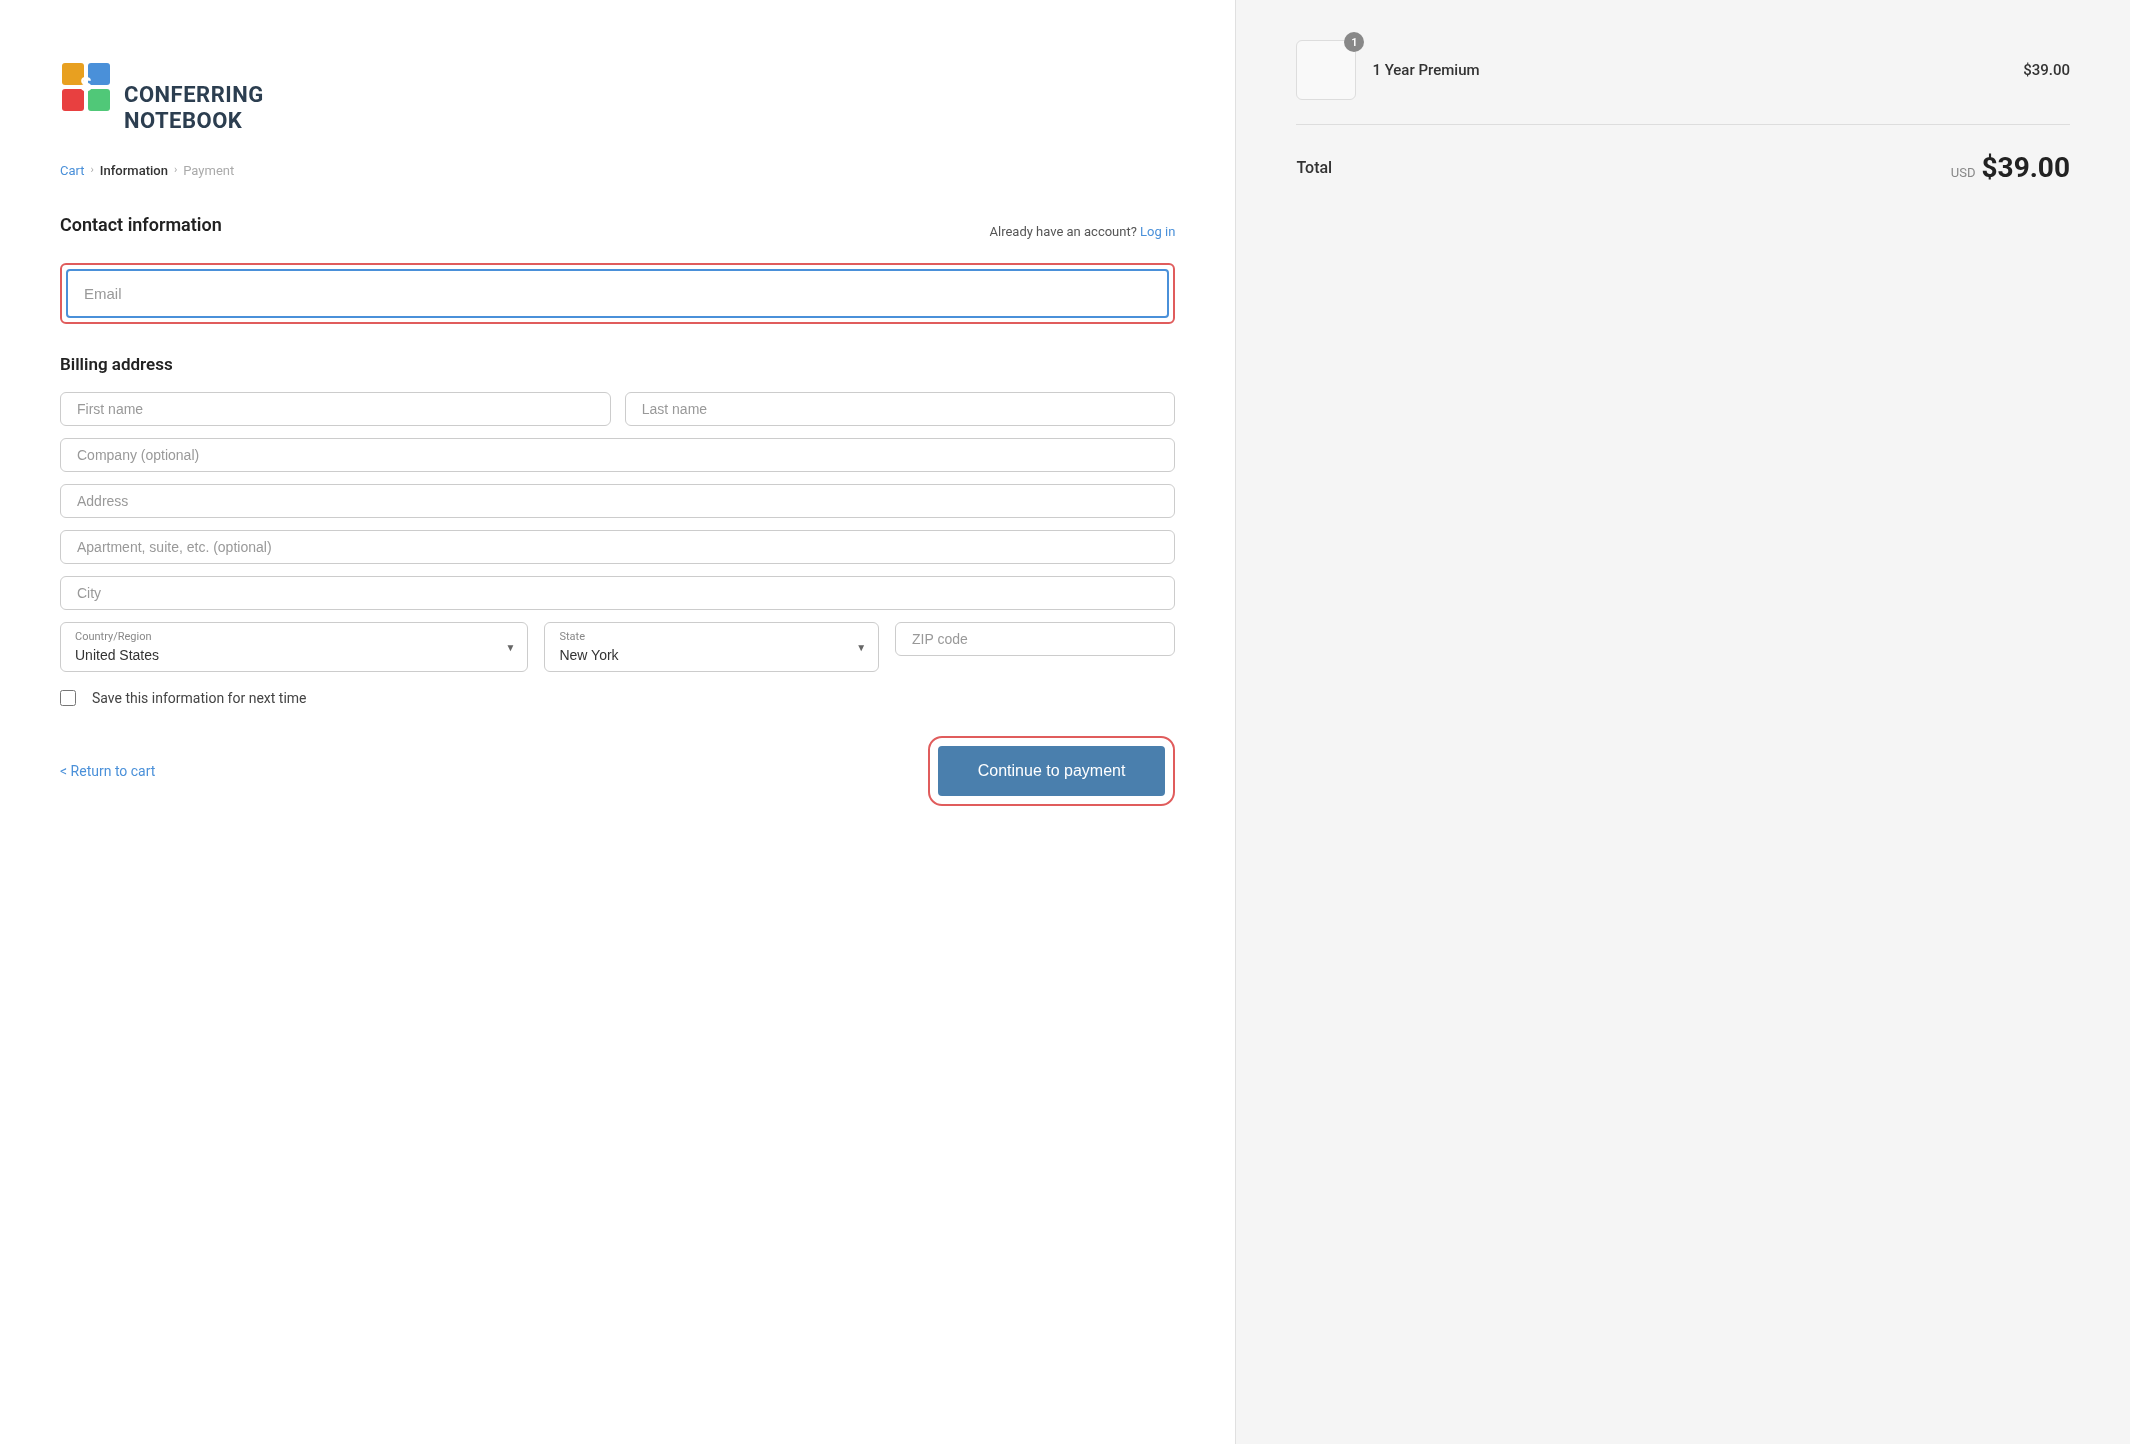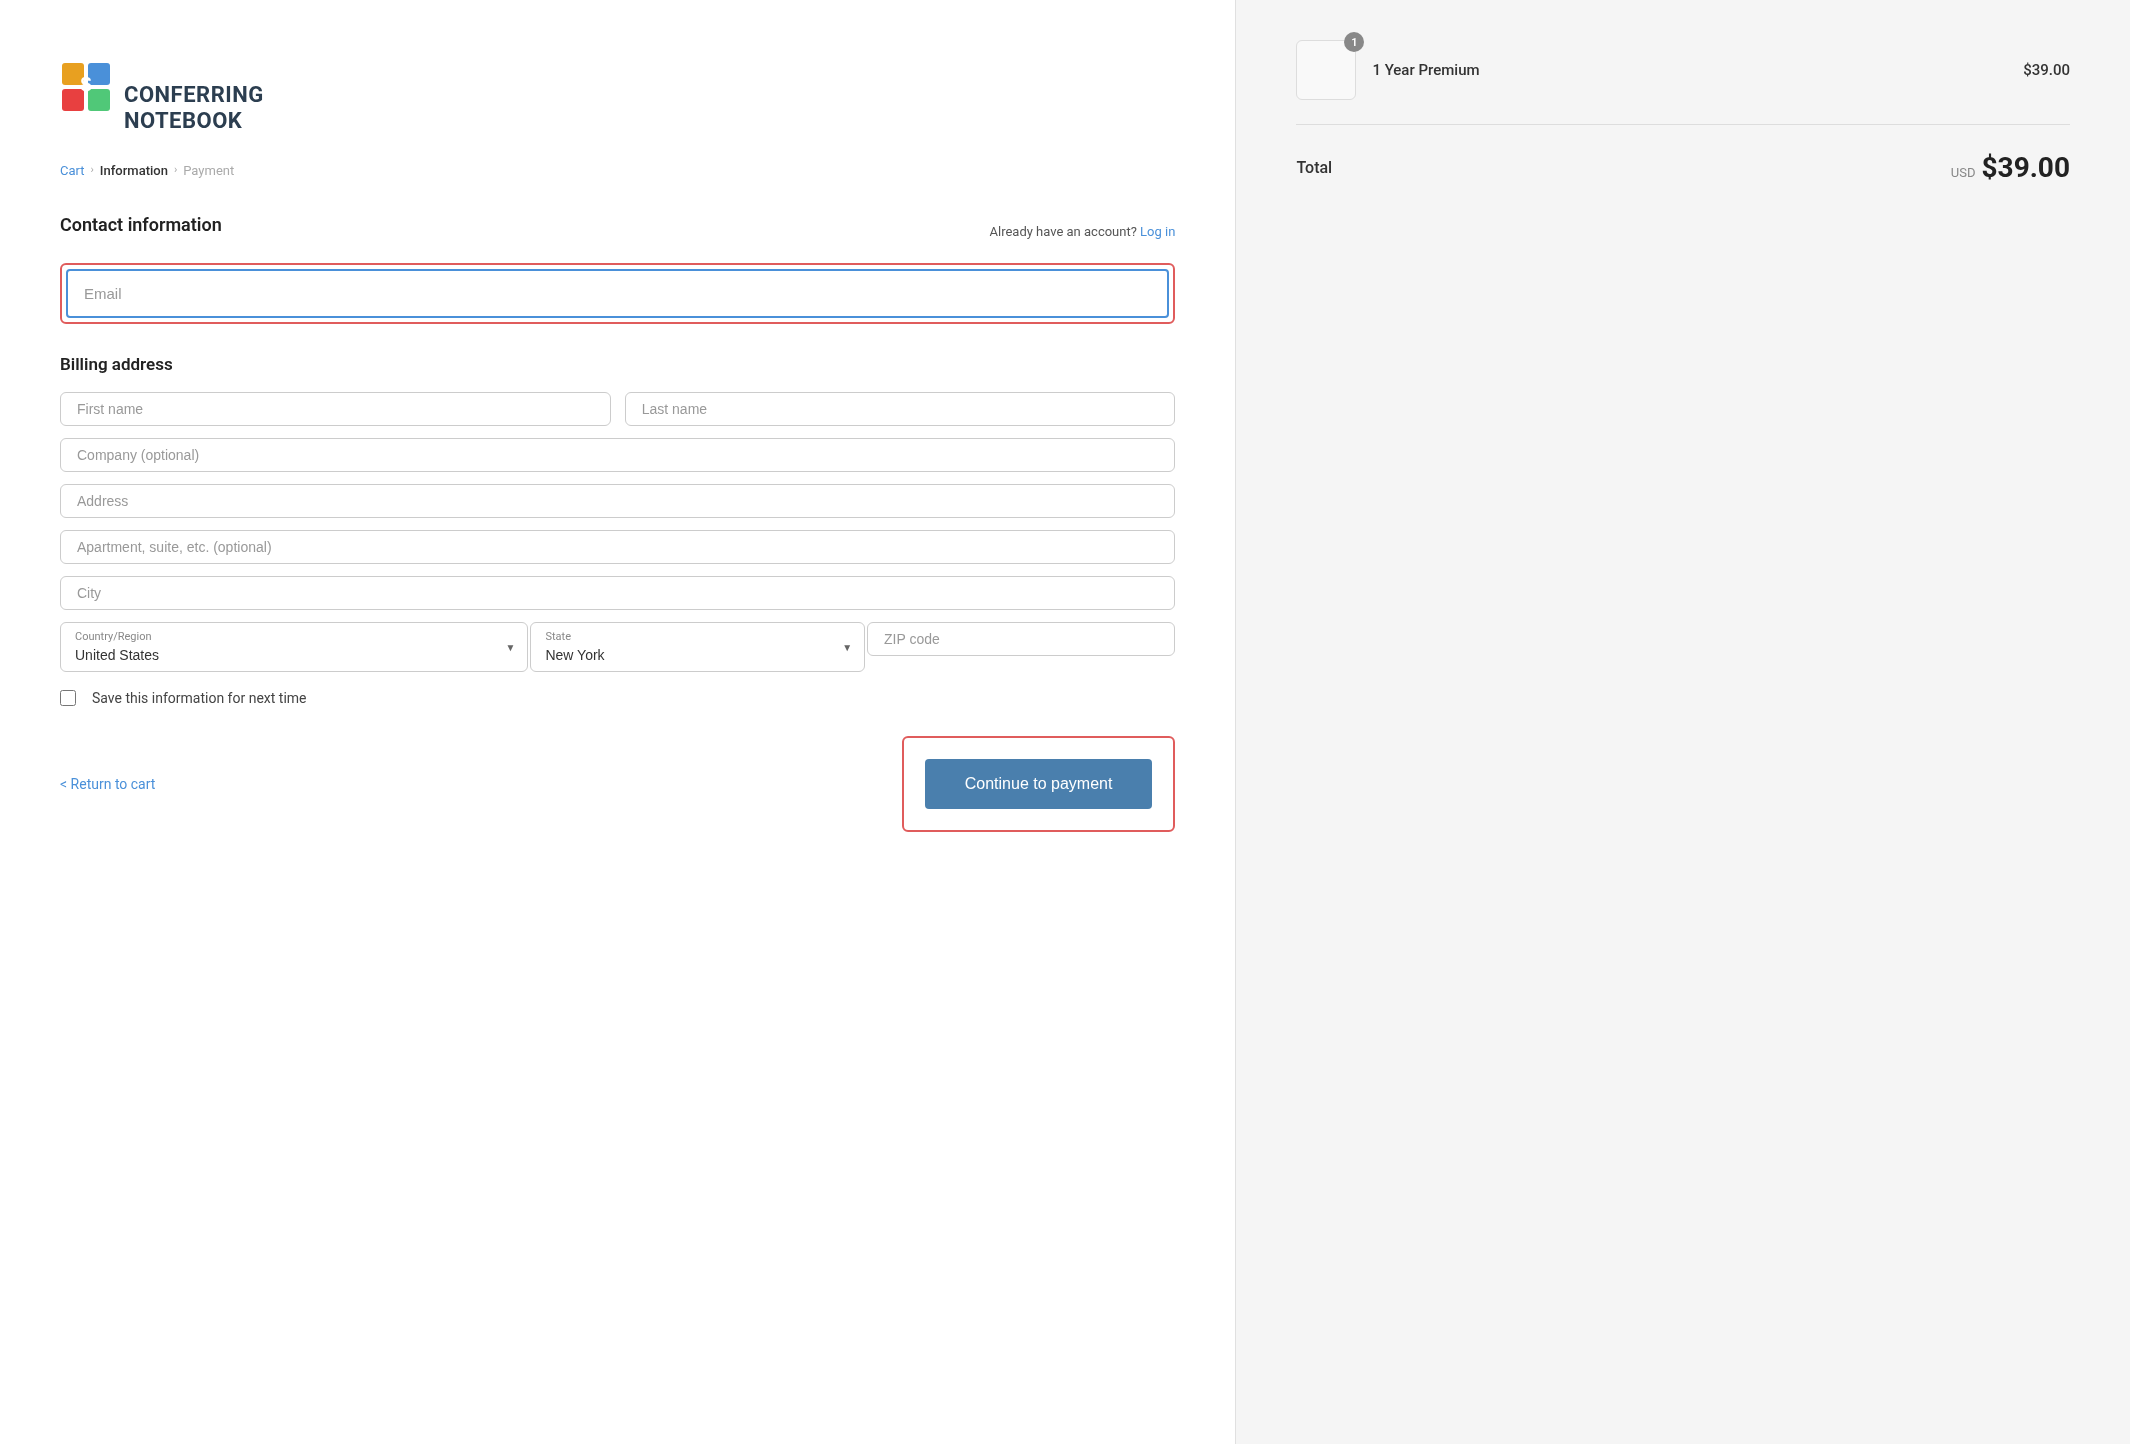--- a/index.html
+++ b/index.html
@@ -152,21 +152,21 @@
     .form-full {
       margin-bottom: 12px;
     }
     .form-full .form-input {
       width: 100%;
     }
 
     
     .geo-row {
       display: flex;
-      gap: 2px;
+      gap: 16px;
       margin-bottom: 18px;
     }
     .geo-country {
       flex: 0 0 42%;
     }
     .geo-state {
       flex: 0 0 30%;
     }
     .geo-zip {
       flex: 1;
@@ -238,22 +238,22 @@
     .return-link {
       font-size: 14px;
       color: #4a90d9;
       text-decoration: none;
       display: flex;
       align-items: center;
       gap: 4px;
     }
     .continue-btn-wrapper {
       border: 2px solid #e05c5c;
-      border-radius: 6px;
-      padding: 21px;
+      border-radius: 14px;
+      padding: 8px;
     }
     .continue-btn {
       padding: 16px 40px;
       background: #4a7fad;
       color: #fff;
       font-size: 16px;
       font-weight: 500;
       border: none;
       border-radius: 4px;
       cursor: pointer;

